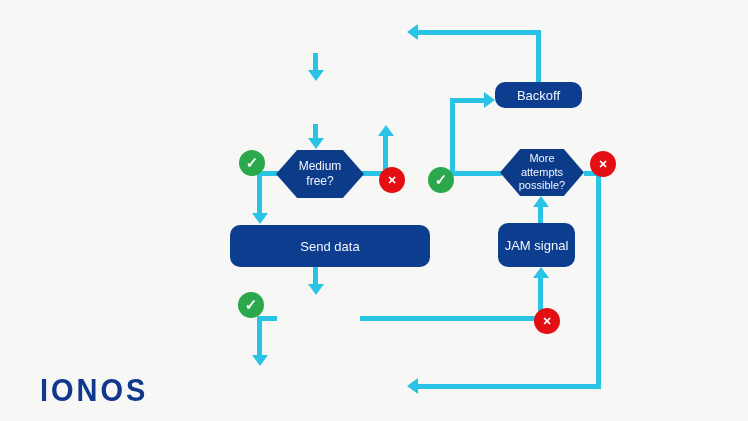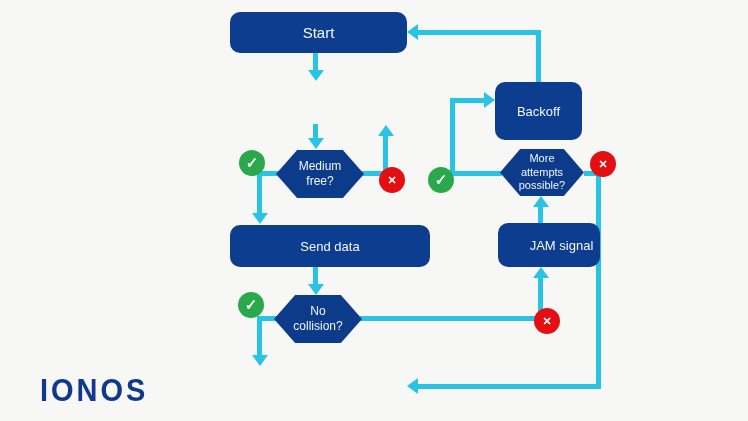--- a/index.html
+++ b/index.html
@@ -88,45 +88,40 @@
 
   <div class="line" style="left:536px;top:32px;width:5px;height:50px;"></div>
   <div class="line" style="left:418px;top:30px;width:123px;height:5px;"></div>
   <div class="arrow left" style="left:407px;top:24px;"></div>
 
   <div class="line" style="left:584px;top:171px;width:17px;height:5px;"></div>
   <div class="line" style="left:596px;top:171px;width:5px;height:218px;"></div>
   <div class="line" style="left:418px;top:384px;width:183px;height:5px;"></div>
   <div class="arrow left" style="left:407px;top:378px;"></div>
 
-  <div class="box z2" style="left:230px;top:12px;width:177px;height:41px;font-size:15px;">
-      <span>Start</span>
-    </div>
 
 
   <div class="hex z2" style="left:276px;top:150px;width:88px;height:48px;font-size:12px;"><span>Medium
 free?</span></div>
 
   <div class="box z2" style="left:230px;top:225px;width:200px;height:42px;font-size:13px;">
       <span>Send data</span>
     </div>
 
-  <div class="hex z2" style="left:274px;top:295px;width:88px;height:48px;font-size:12px;"><span>No
-collision?</span></div>
 
 
-  <div class="box z2" style="left:495px;top:82px;width:87px;height:58px;font-size:13px;">
+  <div class="box z2" style="left:495px;top:82px;width:87px;height:26px;font-size:13px;">
       <span>Backoff</span>
     </div>
 
   <div class="hex z2" style="left:500px;top:149px;width:84px;height:47px;font-size:11px;"><span>More
 attempts
 possible?</span></div>
 
-  <div class="box z2" style="left:498px;top:223px;width:77px;height:44px;font-size:13px;padding-left:25px;">
+  <div class="box z2" style="left:498px;top:223px;width:77px;height:44px;font-size:13px;">
       <span>JAM signal</span>
     </div>
 
   <div class="badge yes" style="left:239px;top:150px;">
       <span>✓</span>
     </div>
   <div class="badge no" style="left:379px;top:167px;">
       <span>✕</span>
     </div>
 

